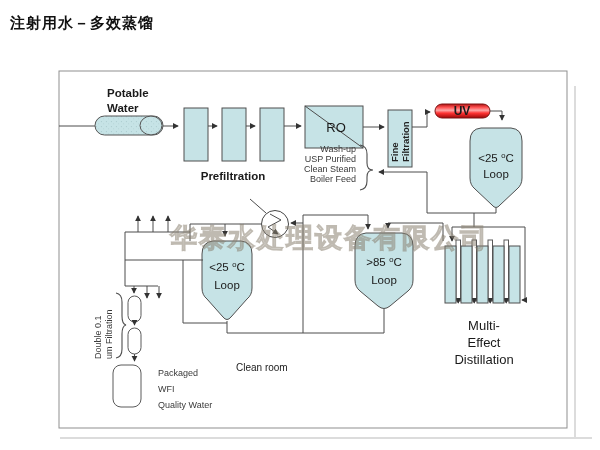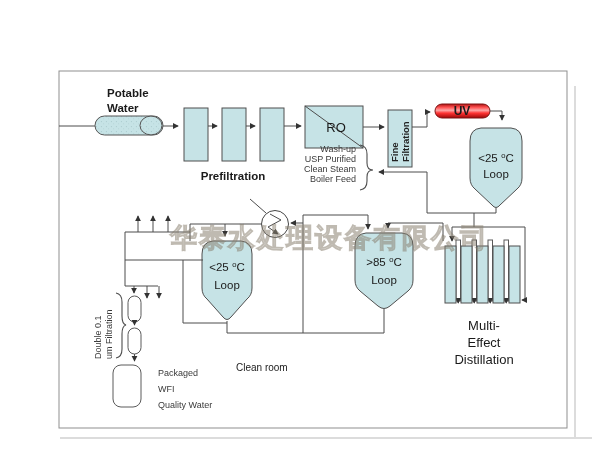--- a/index.html
+++ b/index.html
@@ -18,20 +18,21 @@
   .white-shape{fill:#ffffff;stroke:#5a5a5a;stroke-width:1;}
   .brace{stroke:#4d4d4d;stroke-width:1.1;fill:none;}
   .wm{font-size:27px;font-weight:700;letter-spacing:2px;
       fill:rgba(255,255,255,0.10);stroke:rgba(128,117,100,0.50);stroke-width:0.9;
       font-family:"DejaVu Sans",sans-serif;}
 </style>
 </head>
 <body>
 
 <div id="stage">
+  <div id="page-title">注射用水－多效蒸馏</div>
 
   <svg width="600" height="450" viewBox="0 0 600 450">
     <defs>
       <marker id="ah" markerWidth="8" markerHeight="8" refX="5.2" refY="3" orient="auto">
         <path d="M0,0 L6,3 L0,6 Z" fill="#333"></path>
       </marker>
       <linearGradient id="uvgrad" x1="0" y1="0" x2="0" y2="1">
         <stop offset="0%" stop-color="#b01010"></stop>
         <stop offset="25%" stop-color="#f55"></stop>
         <stop offset="45%" stop-color="#fca6a6"></stop>

